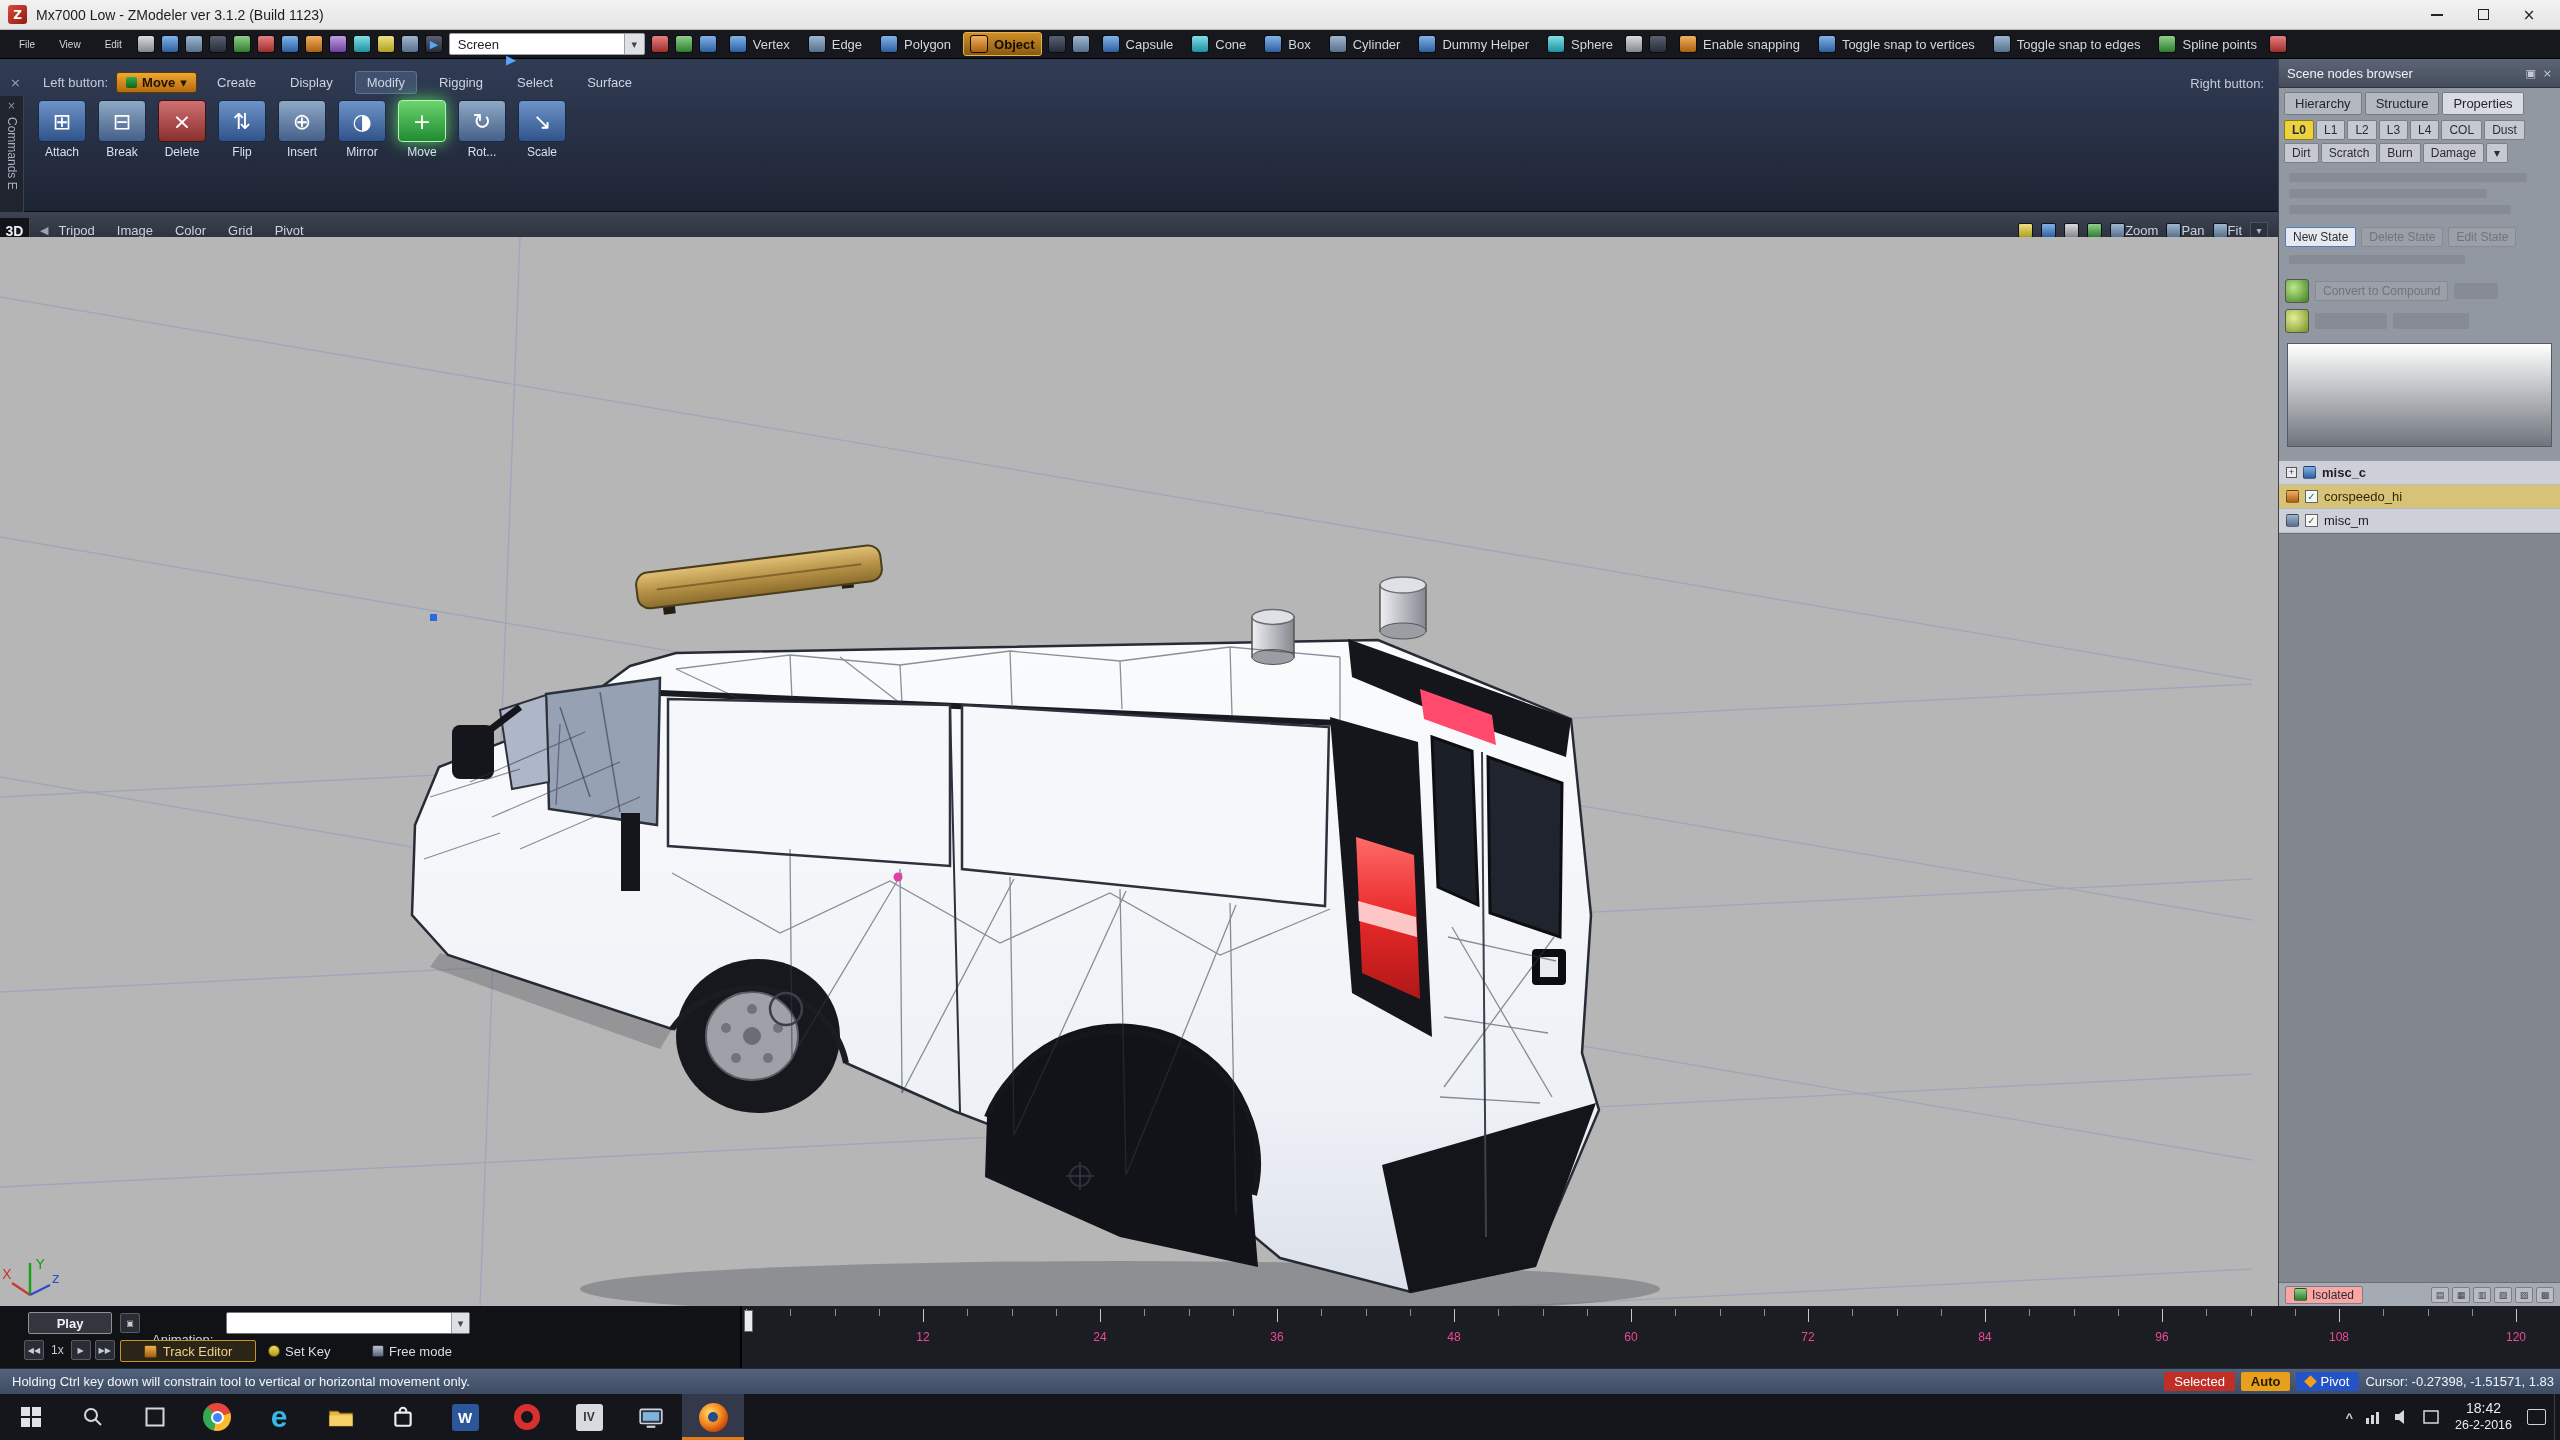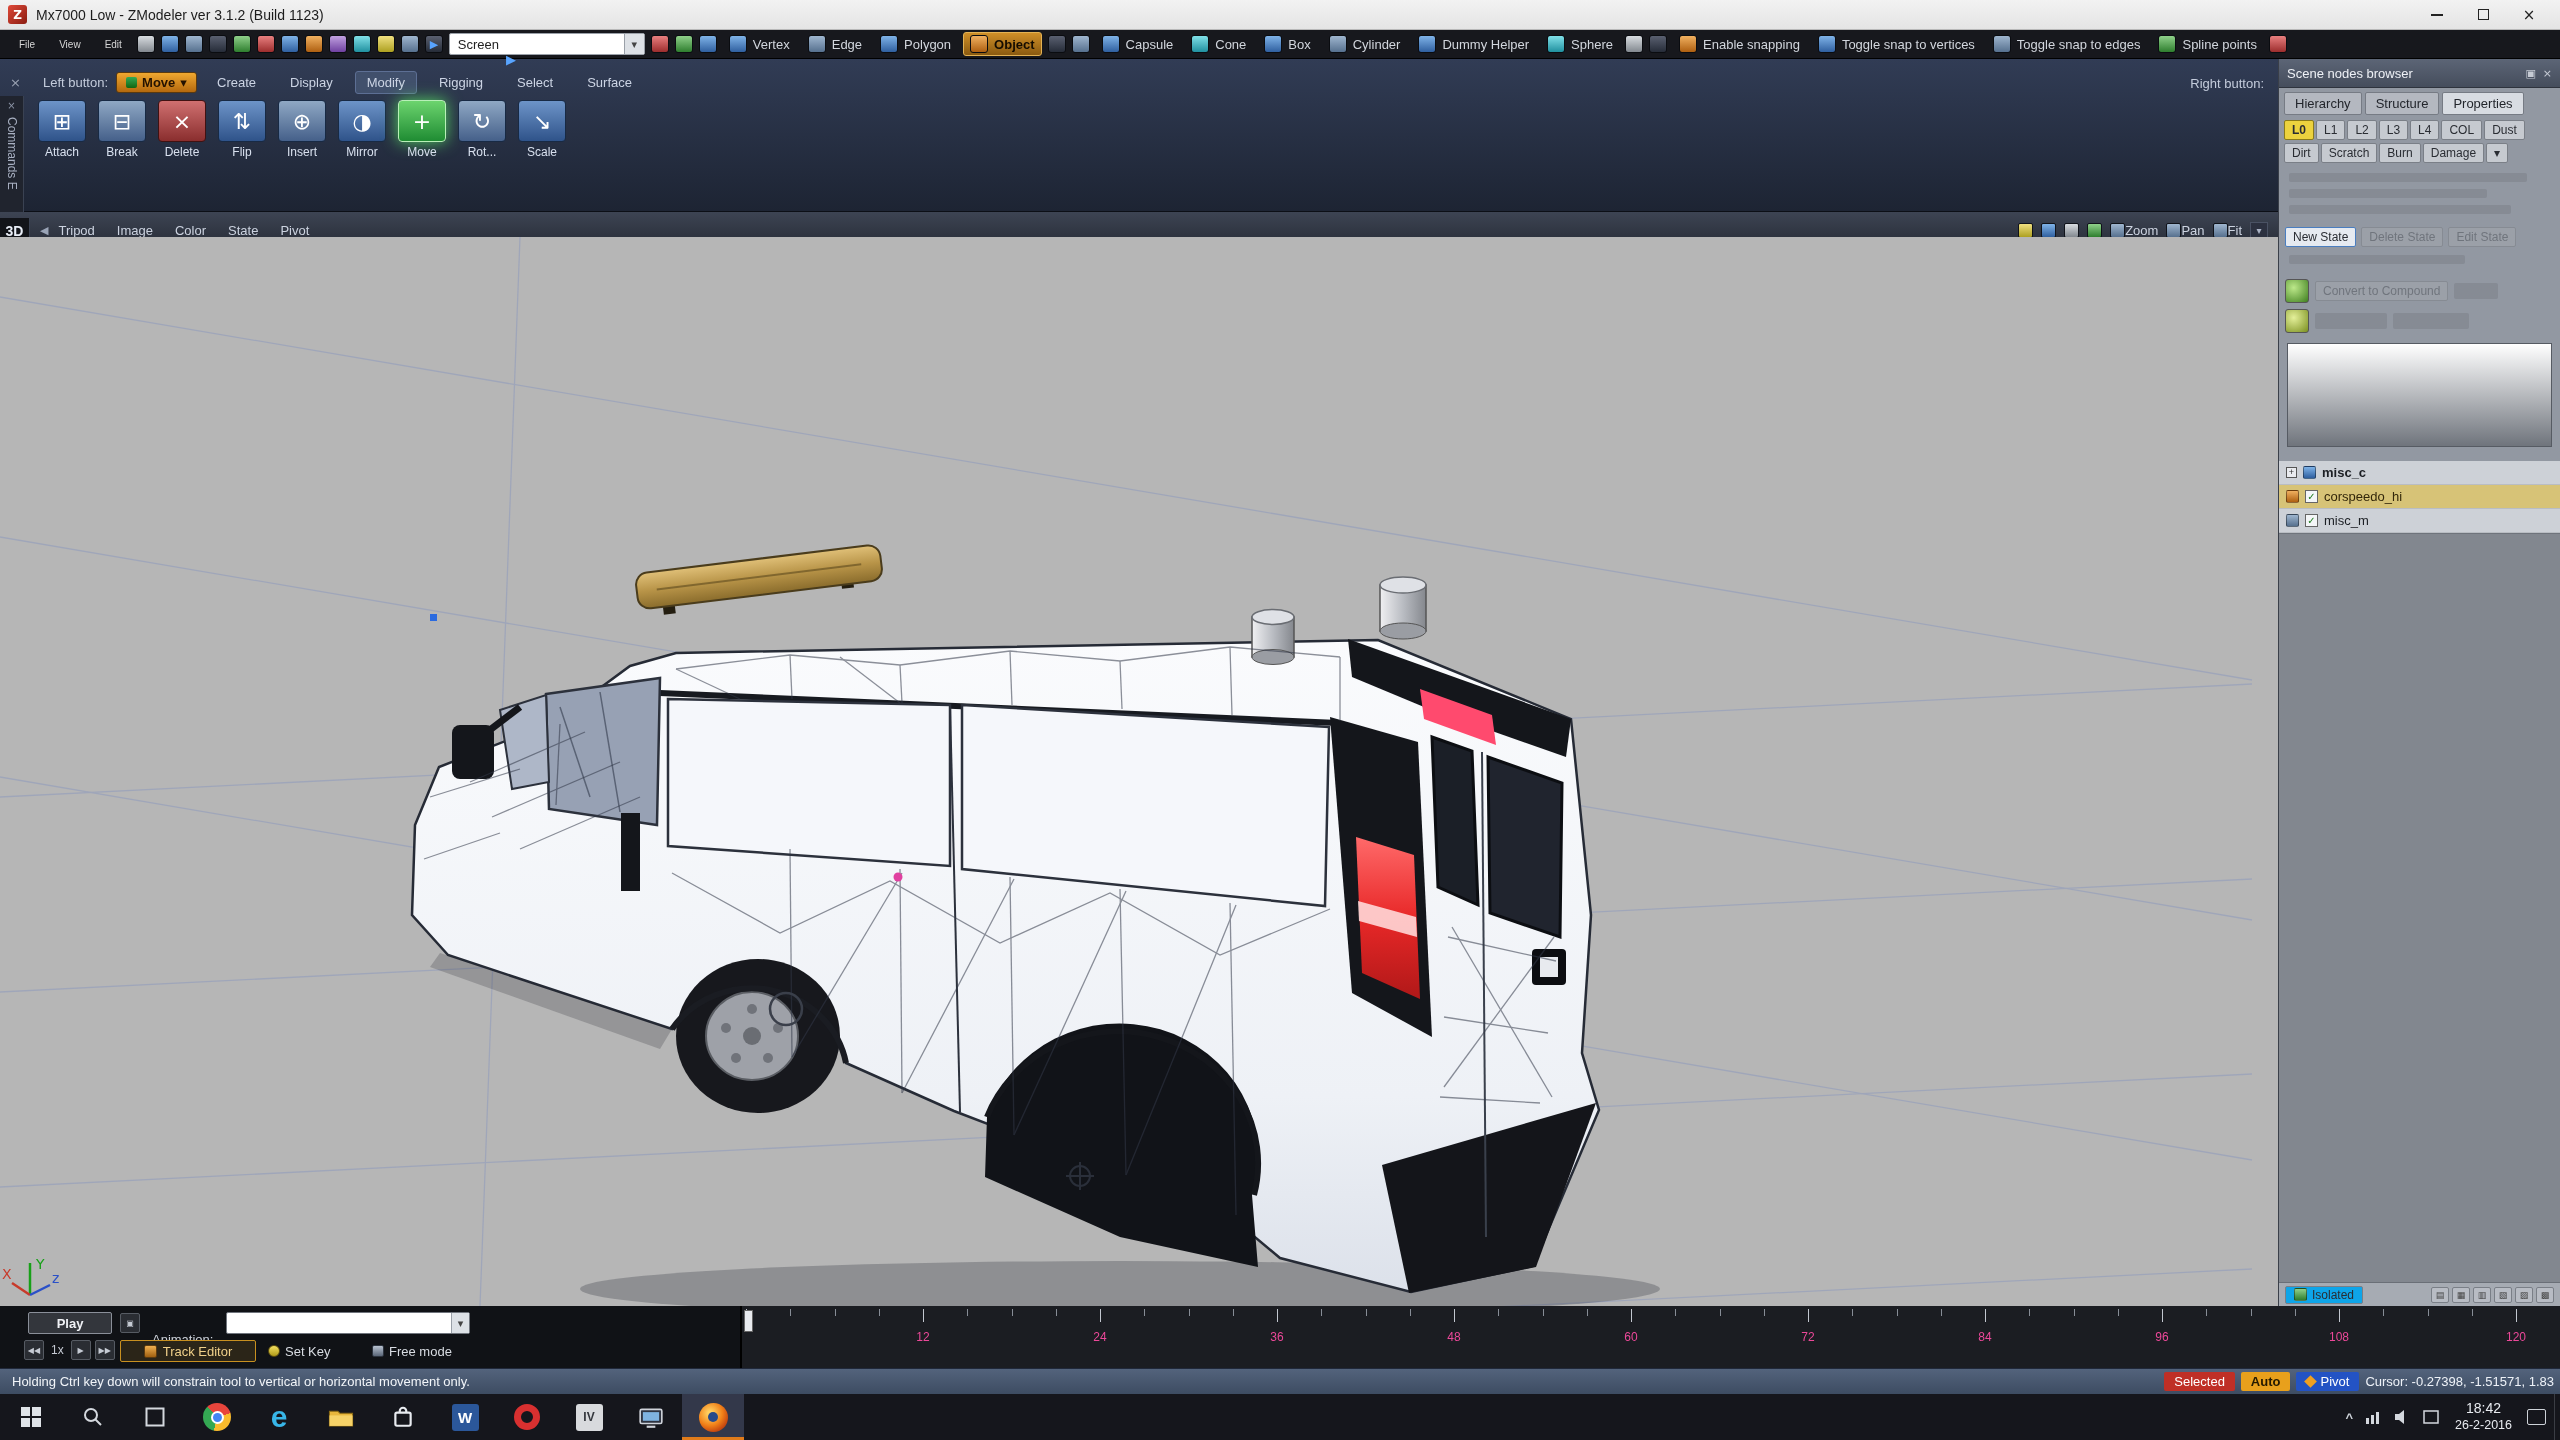--- a/index.html
+++ b/index.html
@@ -111,21 +111,21 @@
   .ti-lime  { background:radial-gradient(circle at 35% 35%, #e4f09a, #7a8f1f); }
   .p-grad { height:104px; margin:10px 8px 0 8px; border:1px solid #565b63; background:linear-gradient(#ffffff,#6f747c); }
   .p-list { margin-top:14px; }
   .nrow { height:24px; display:flex; align-items:center; gap:6px; padding:0 4px 0 7px; font-size:13px; color:#1c1f24; background:#cdd1d7; border-bottom:1px solid #b9bdc3; }
   .nrow.sel { background:#d7c377; color:#33270a; }
   .exp { width:11px; height:11px; background:#e9ebef; border:1px solid #555; color:#333; font-size:9px; line-height:9px; text-align:center; flex:0 0 auto; }
   .ncube { width:13px; height:13px; border-radius:2px; border:1px solid rgba(0,0,0,.4); flex:0 0 auto; }
   .cb { width:13px; height:13px; background:#f4f6f8; border:1px solid #666; display:flex; align-items:center; justify-content:center; font-size:10px; color:#1d7a1d; flex:0 0 auto; }
   .p-fill { flex:1; background:#82878f; border-top:1px solid #6f747c; }
   .p-foot { height:24px; background:#a6abb3; border-top:1px solid #6a6f77; display:flex; align-items:center; padding:0 6px; }
-  .iso-btn { display:flex; align-items:center; gap:5px; font-size:12px; color:#2a2d33; background:#0ea5e9; border:1px solid #7a7f87; border-radius:2px; padding:1px 8px; }
+  .iso-btn { display:flex; align-items:center; gap:5px; font-size:12px; color:#2a2d33; background:#fca5a5; border:1px solid #7a7f87; border-radius:2px; padding:1px 8px; }
   .foot-icons { margin-left:auto; display:flex; gap:3px; }
   .fchip { width:18px; height:16px; background:#b8bcc4; border:1px solid #7a7f87; border-radius:2px; font-size:9px; color:#444; display:flex; align-items:center; justify-content:center; }
 
   
   #timeline { position:absolute; left:0; top:1306px; width:2560px; height:62px; background:#101216; }
   #tl-play { position:absolute; left:28px; top:6px; width:84px; height:22px; background:#33363c; border:1px solid #8a8f99; border-radius:2px; color:#f0f2f6; font-weight:bold; font-size:13px; display:flex; align-items:center; justify-content:center; }
   #tl-cam { position:absolute; left:120px; top:7px; }
   #tl-anim-label { position:absolute; left:152px; top:26px; color:#ccd1d9; font-size:13px; }
   #tl-anim-dd { position:absolute; left:226px; top:6px; width:244px; height:22px; background:#fff; border:1px solid #70757d; border-radius:2px; display:flex; align-items:center; }
   #tl-anim-dd > span:first-child { flex:1; }
@@ -369,21 +369,21 @@
       <span id="commands-label">Commands E</span>
     </div>
   </div>
 
   <div id="vpheader">
     <div id="vp3d">3D</div>
     <span id="vp-collapse" class="glyph">◀</span>
     <span class="vpm">Tripod</span>
     <span class="vpm">Image</span>
     <span class="vpm">Color</span>
-    <span class="vpm">State</span>
+    <span class="vpm">Grid</span>
     <span class="vpm">Pivot</span>
     <div id="vp-right">
       <span class="minichip c-yellow"></span>
       <span class="minichip c-blue"></span>
       <span class="minichip c-gray"></span>
       <span class="minichip c-green"></span>
       <span class="vp-ctl">
           <span class="minichip c-steel"></span>
           <span>Zoom</span>
         </span>

